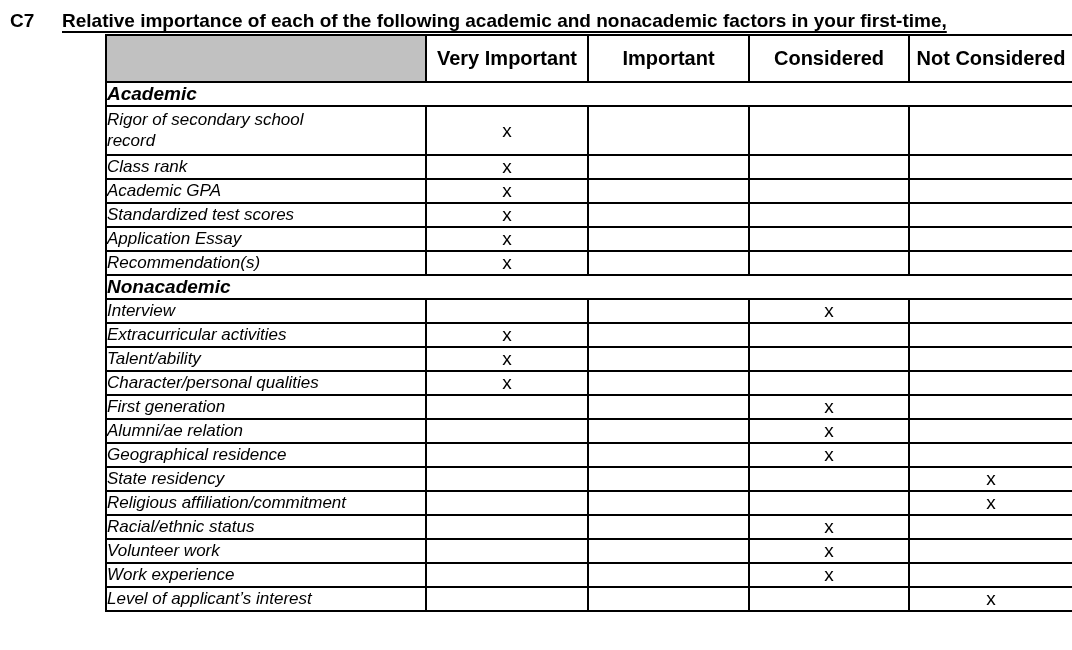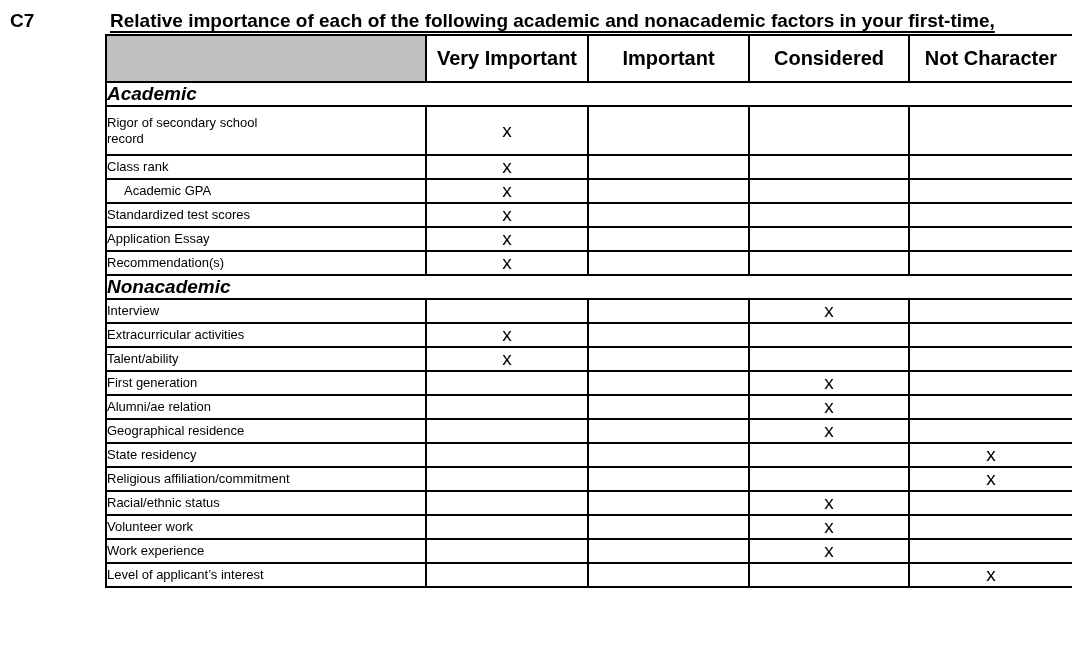--- a/index.html
+++ b/index.html
@@ -18,21 +18,20 @@
     top: 10px;
     font-size: 19px;
     font-weight: bold;
     white-space: nowrap;
   }
   .q-num { display: inline-block; width: 52px; }
   .q-title {
     text-decoration: underline;
     text-decoration-thickness: 2px;
     text-underline-offset: 4px;
-    margin-left: 48px;
   }
   table.cds {
     position: absolute;
     left: 60px;
     top: 34px;
     width: 967px;
     border-collapse: collapse;
     table-layout: fixed;
     margin-left: 45px;
   }
@@ -54,27 +53,28 @@
   td.section-label {
     font-size: 19px;
     font-weight: bold;
     font-style: italic;
     padding-left: 4px;
     vertical-align: middle;
   }
   tr.factor-row { height: 22px; }
   tr.factor-row.tall { height: 49px; }
   td.factor-label {
-    font-size: 13px;
+    font-size: 17px;
     padding-left: 22px;
     vertical-align: middle;
     white-space: pre-line;
     line-height: 1.22;
-  }
-  td.factor-label.indent-small { padding-left: 17px; }
+    font-style: italic;
+  }
+  td.factor-label.indent-small { }
   td.mark-cell {
     font-size: 19px;
     text-align: center;
     vertical-align: middle;
   }
 </style>
 </head>
 <body>
 
 <div class="canvas">
@@ -90,21 +90,21 @@
       <col style="width:161px">
       <col style="width:160px">
       <col style="width:164px">
     </colgroup>
     <thead>
       <tr class="header-row">
         <th class="blank-cell"></th>
         <th class="col-header">Very Important</th>
         <th class="col-header">Important</th>
         <th class="col-header">Considered</th>
-        <th class="col-header">Not Character</th>
+        <th class="col-header">Not Considered</th>
       </tr>
     </thead>
     <tbody id="table-body">
         <tr class="section-row">
           <td colspan="5" class="section-label">Academic</td>
         </tr>
         <tr class="factor-row tall">
           <td class="factor-label">Rigor of secondary school
 record</td>
           <td class="mark-cell">x</td>
@@ -165,20 +165,27 @@
           <td class="mark-cell"></td>
         </tr>
         <tr class="factor-row">
           <td class="factor-label">Talent/ability</td>
           <td class="mark-cell">x</td>
           <td class="mark-cell"></td>
           <td class="mark-cell"></td>
           <td class="mark-cell"></td>
         </tr>
         <tr class="factor-row">
+          <td class="factor-label">Character/personal qualities</td>
+          <td class="mark-cell">x</td>
+          <td class="mark-cell"></td>
+          <td class="mark-cell"></td>
+          <td class="mark-cell"></td>
+        </tr>
+        <tr class="factor-row">
           <td class="factor-label">First generation</td>
           <td class="mark-cell"></td>
           <td class="mark-cell"></td>
           <td class="mark-cell">x</td>
           <td class="mark-cell"></td>
         </tr>
         <tr class="factor-row">
           <td class="factor-label">Alumni/ae relation</td>
           <td class="mark-cell"></td>
           <td class="mark-cell"></td>

